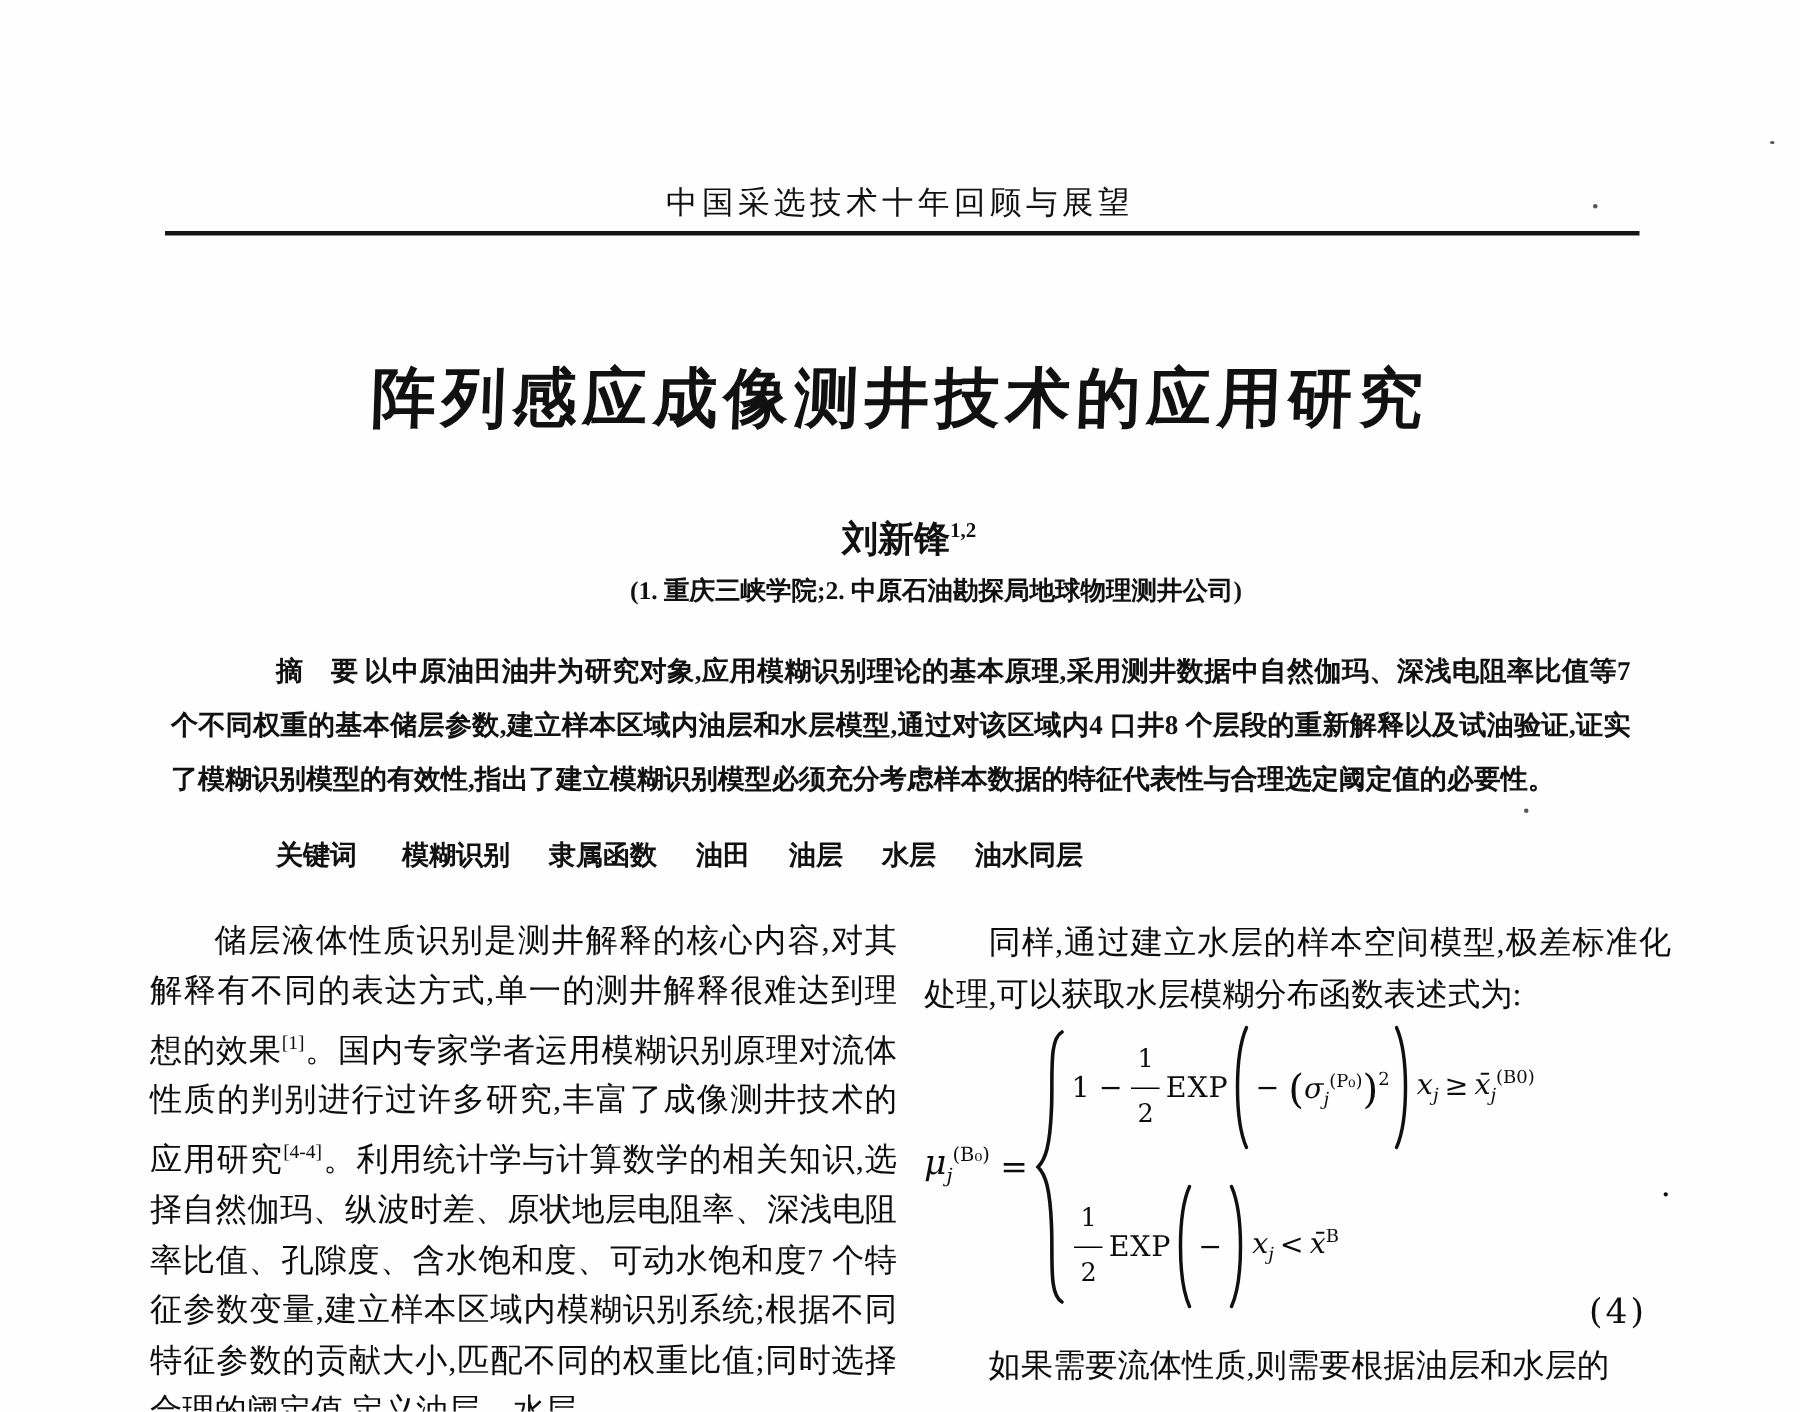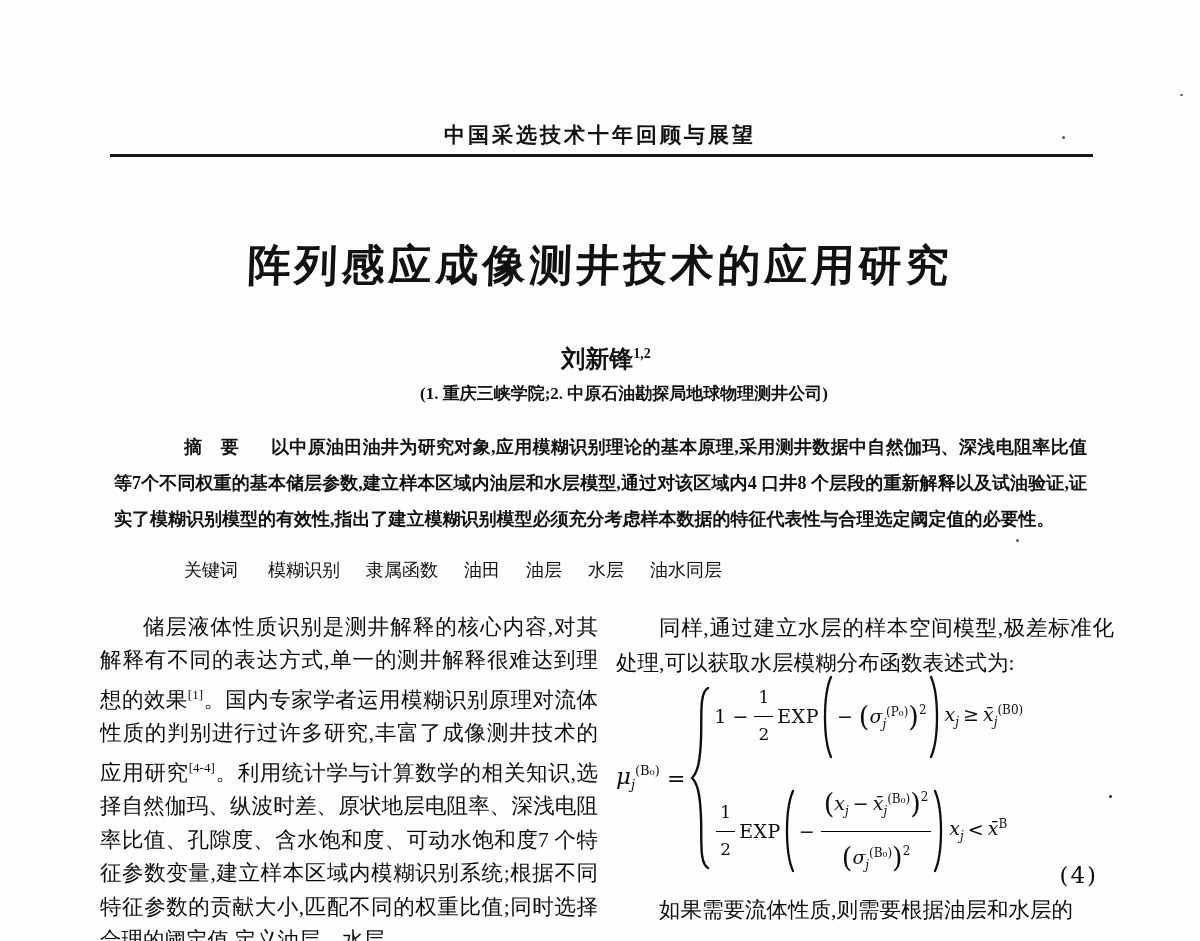--- a/index.html
+++ b/index.html
@@ -12,21 +12,21 @@
     font-family:"Liberation Serif","DejaVu Serif",serif;
   }
   .speck { position:absolute; background:#555; border-radius:50%; }
   #speck1 { left:1180px; top:94px; width:3px; height:2px; }
   #speck2 { left:1062px; top:136px; width:3px; height:3px; }
   #speck3 { left:1016px; top:539px; width:3px; height:3px; }
 
   
   #journal-header {
     position:absolute; top:121px; left:0; width:100%;
-    text-align:center; font-size:21px; letter-spacing:3px; font-weight:bold;
+    text-align:center; font-size:21px; letter-spacing:3px; font-weight:normal;
   }
   #header-rule {
     position:absolute; left:110px; top:154px; width:983px; height:3px;
     background:#161616;
   }
 
   
   #article-title {
     position:absolute; top:237px; left:0; width:100%;
     text-align:center; font-size:43px; font-weight:bold; letter-spacing:4px;
@@ -42,26 +42,26 @@
     text-align:center; font-size:17px; font-weight:bold;padding-left:48px;
   }
 
   
   #abstract-block {
     position:absolute; left:114px; top:429px; width:973px;
     font-size:18px; line-height:36px; text-align:justify;
     text-justify:inter-character; font-weight:bold;
   }
   #abstract-block p { text-indent:70px; }
-  .abstract-label { margin-right:32px; }
+  .abstract-label { margin-right:4px; }
 
   
   #keywords-line {
     position:absolute; left:184px; top:558px;
-    font-size:18px; font-weight:normal; white-space:nowrap;
+    font-size:18px; font-weight:bold; white-space:nowrap;
   }
   .kw-label { margin-right:30px; }
   .kw-item { margin-right:26px; }
 
   
   .col {
     position:absolute; top:611px; width:498px;
     font-size:21.5px; text-align:justify; text-justify:inter-character;
     color:#0d0d0d;
   }
@@ -167,24 +167,20 @@
         <div class="branch">
           <span class="frac half">
               <span class="fn">1</span>
               <span class="fd">2</span>
             </span>
           <span class="exp-label">EXP</span>
           <svg class="paren-svg" width="13" height="86" viewBox="0 0 13 86">
               <path d="M11 3 C3 21 3 65 11 83" fill="none" stroke="#101010" stroke-width="2.3" stroke-linecap="round"></path>
             </svg>
           <span class="op">−</span>
-          <span class="frac">
-            <span class="fn"><span class="inner-paren">(</span><span class="var">x</span><sub class="var">j</sub><span class="op">−</span><span class="var">x̄</span><sub class="var">j</sub><sup>(B₀)</sup><span class="inner-paren">)</span><sup class="pw">2</sup></span>
-            <span class="fd"><span class="inner-paren">(</span><span class="var">σ</span><sub class="var">j</sub><sup>(B₀)</sup><span class="inner-paren">)</span><sup class="pw">2</sup></span>
-          </span>
           <svg class="paren-svg" width="13" height="86" viewBox="0 0 13 86">
               <path d="M2 3 C10 21 10 65 2 83" fill="none" stroke="#101010" stroke-width="2.3" stroke-linecap="round"></path>
             </svg>
           <span class="cond"><span class="var">x</span><sub class="var">j</sub><span class="op">&lt;</span><span class="var">x̄</span><sup>B</sup></span>
         </div>
 
       </div>
     </div>
     <span class="f-period">.</span>
     <span class="f-number">(4)</span>

